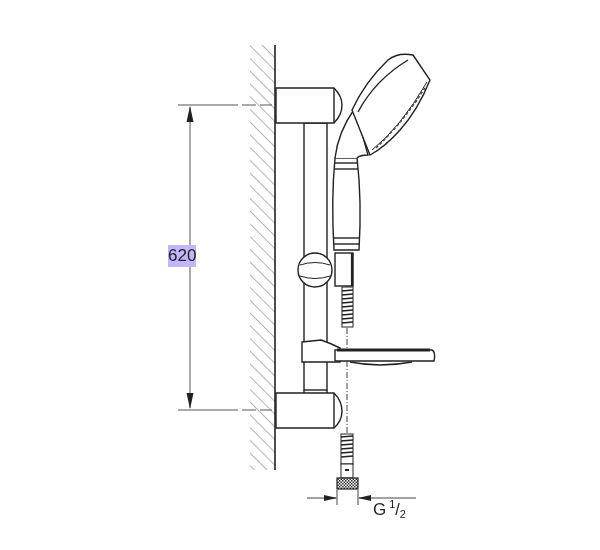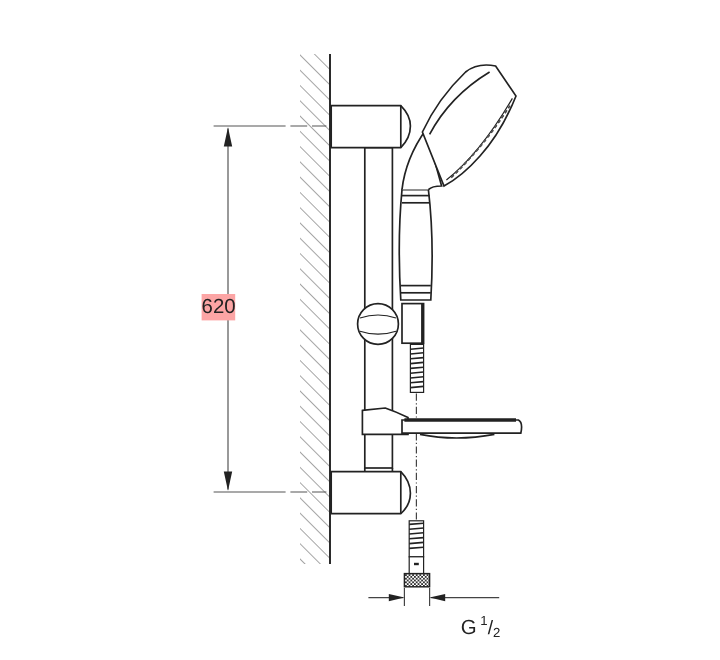--- a/index.html
+++ b/index.html
@@ -1,20 +1,20 @@
 <!DOCTYPE html>
 <html><head>
   <meta charset="utf-8">
   <style>
     html, body { margin: 0; padding: 0; background: #ffffff; }
     body { width: 600px; height: 550px; position: relative; overflow: hidden; font-family: "Liberation Sans", sans-serif; }
     #drawing { position: absolute; left: 0; top: 0; }
     .dim-text { position: absolute; font-family: "Liberation Sans", sans-serif; color: #222; }
-    #dim-620 { left: 168px; top: 245px; font-size: 17px; background: #fca5a5; padding: 1px 0; }
-    #thread-label { left: 384px; top: 500px; font-size: 17px; margin-top: 13px; }
+    #dim-620 { left: 168px; top: 245px; font-size: 17px; background: #c4b5fd; padding: 1px 0; }
+    #thread-label { left: 373px; top: 500px; font-size: 17px; }
     #thread-label .frac-num { font-size: 11px; position: relative; top: -7px; margin-left: 3px; }
     #thread-label .frac-slash { font-size: 16px; }
     #thread-label .frac-den { font-size: 11px; position: relative; top: 3px; }
   </style>
 </head>
 <body>
 
 <svg id="drawing" width="600" height="550" viewBox="0 0 600 550" xmlns="http://www.w3.org/2000/svg">
   <defs>
     <pattern id="hatch" patternUnits="userSpaceOnUse" width="9" height="9" patternTransform="rotate(-45)">

